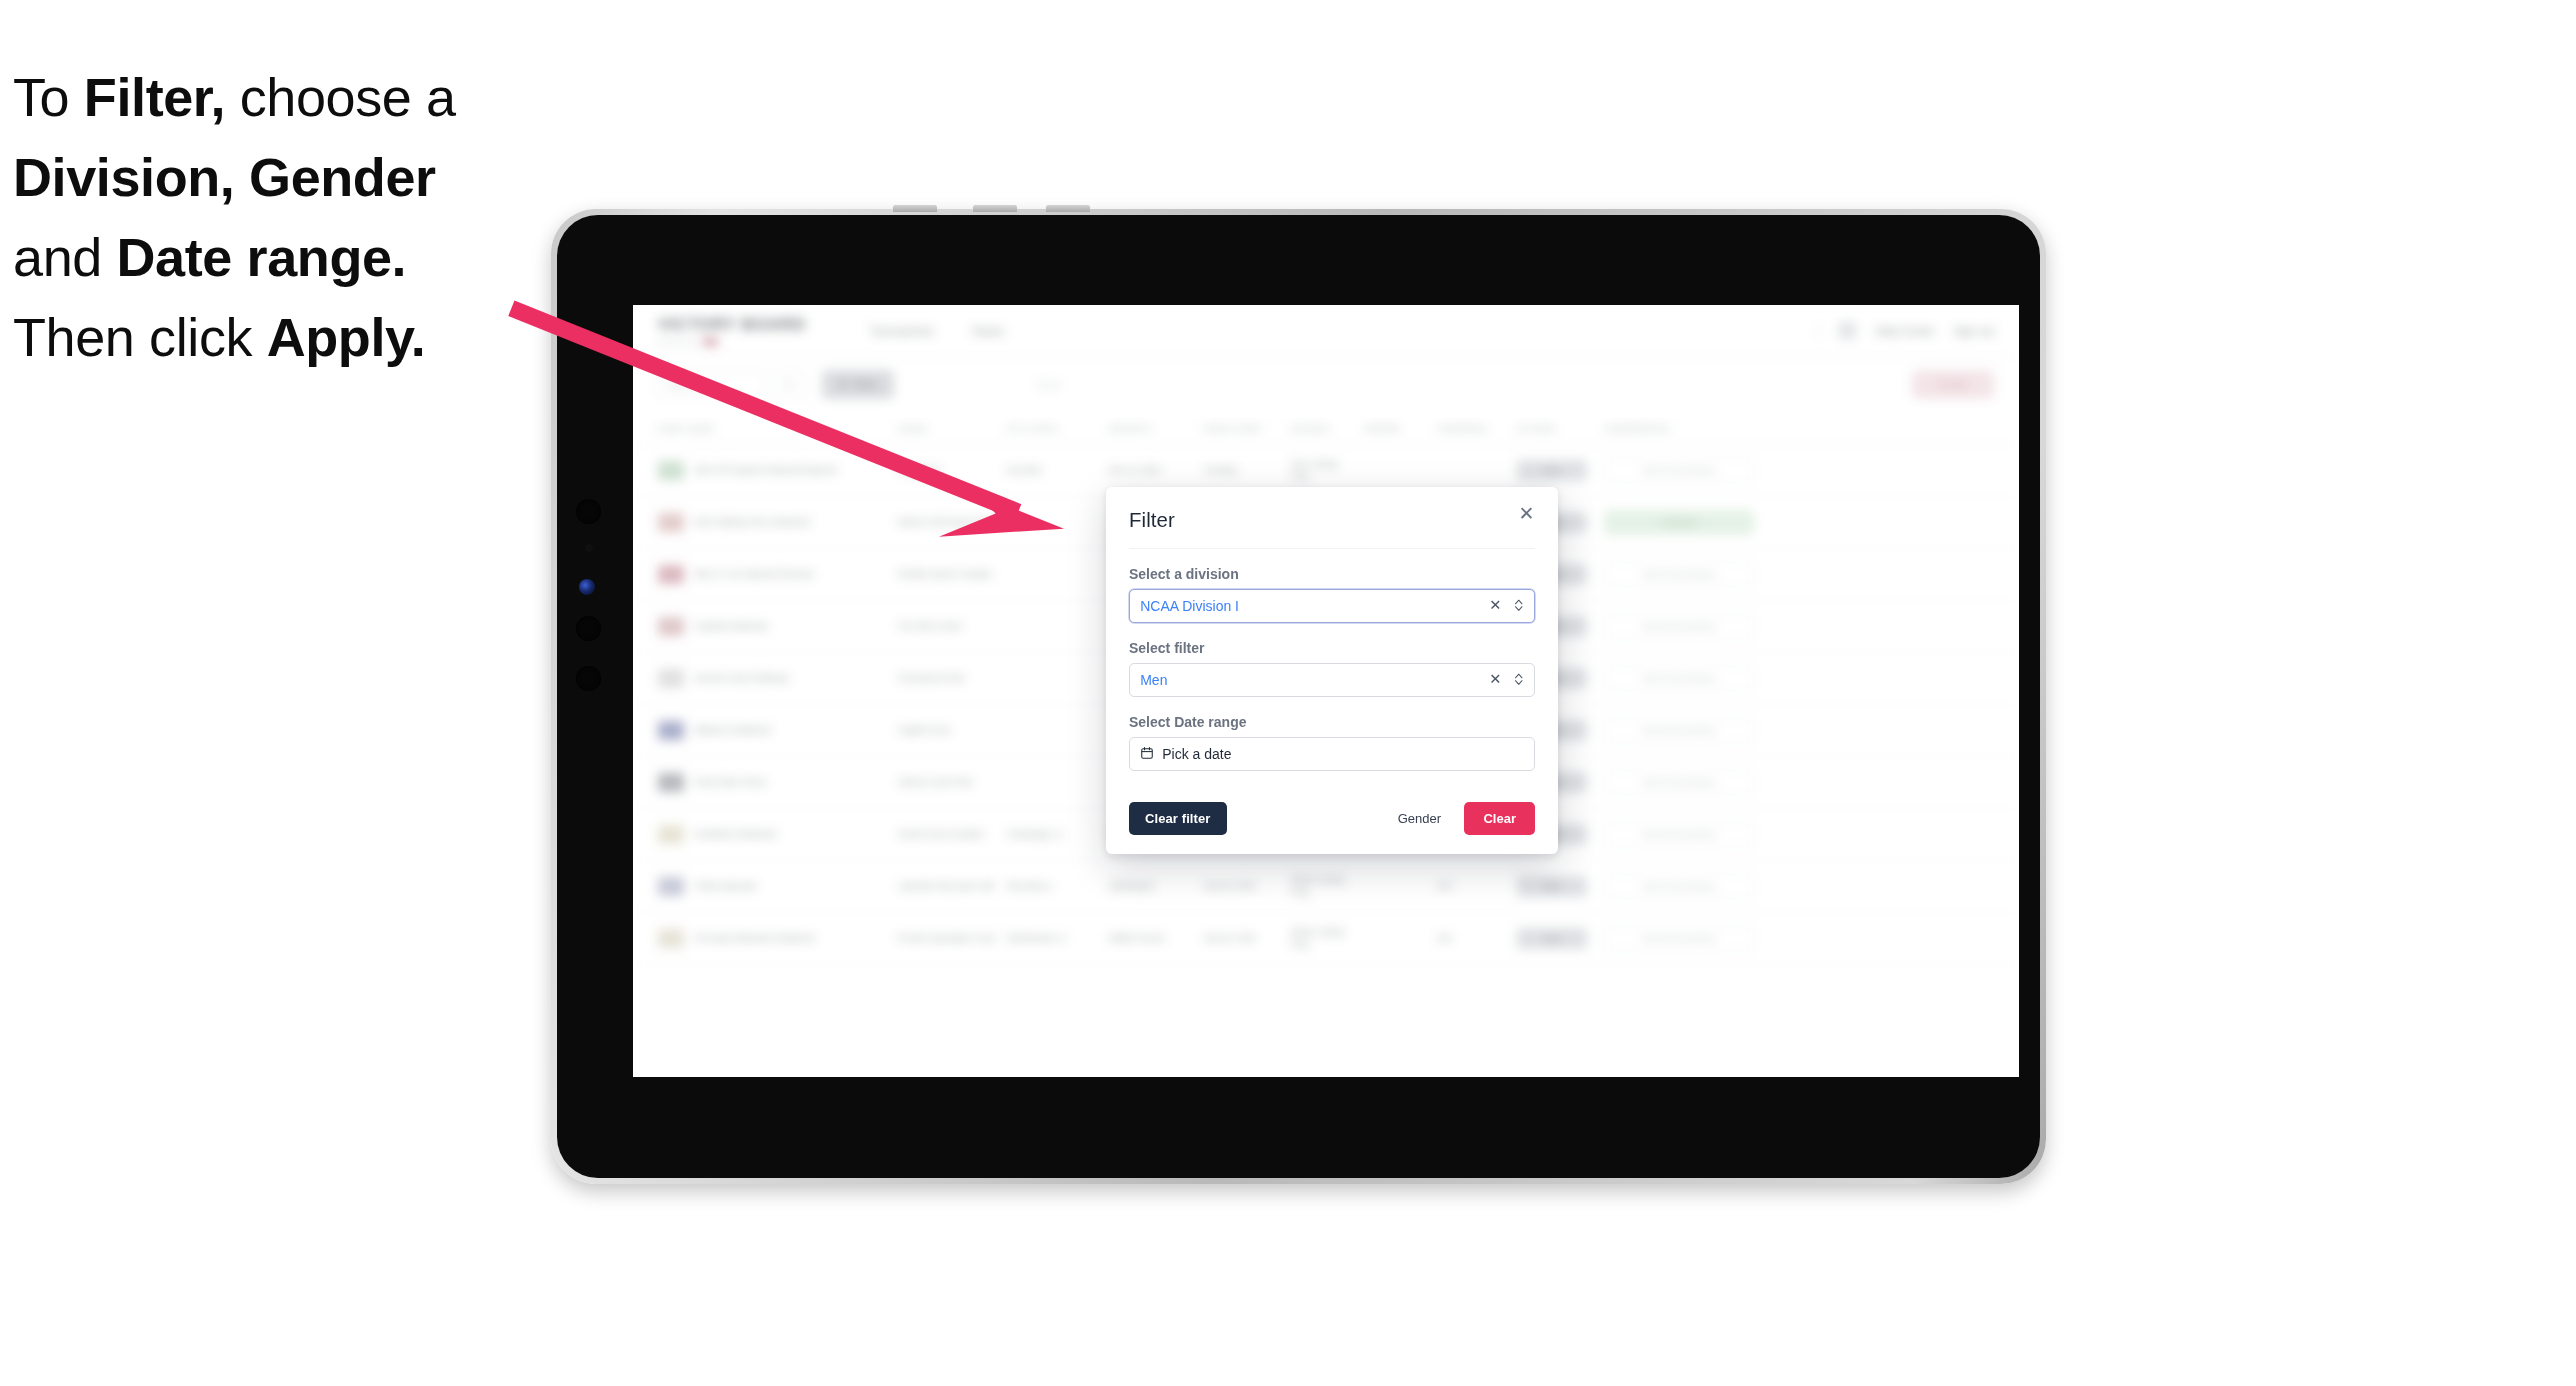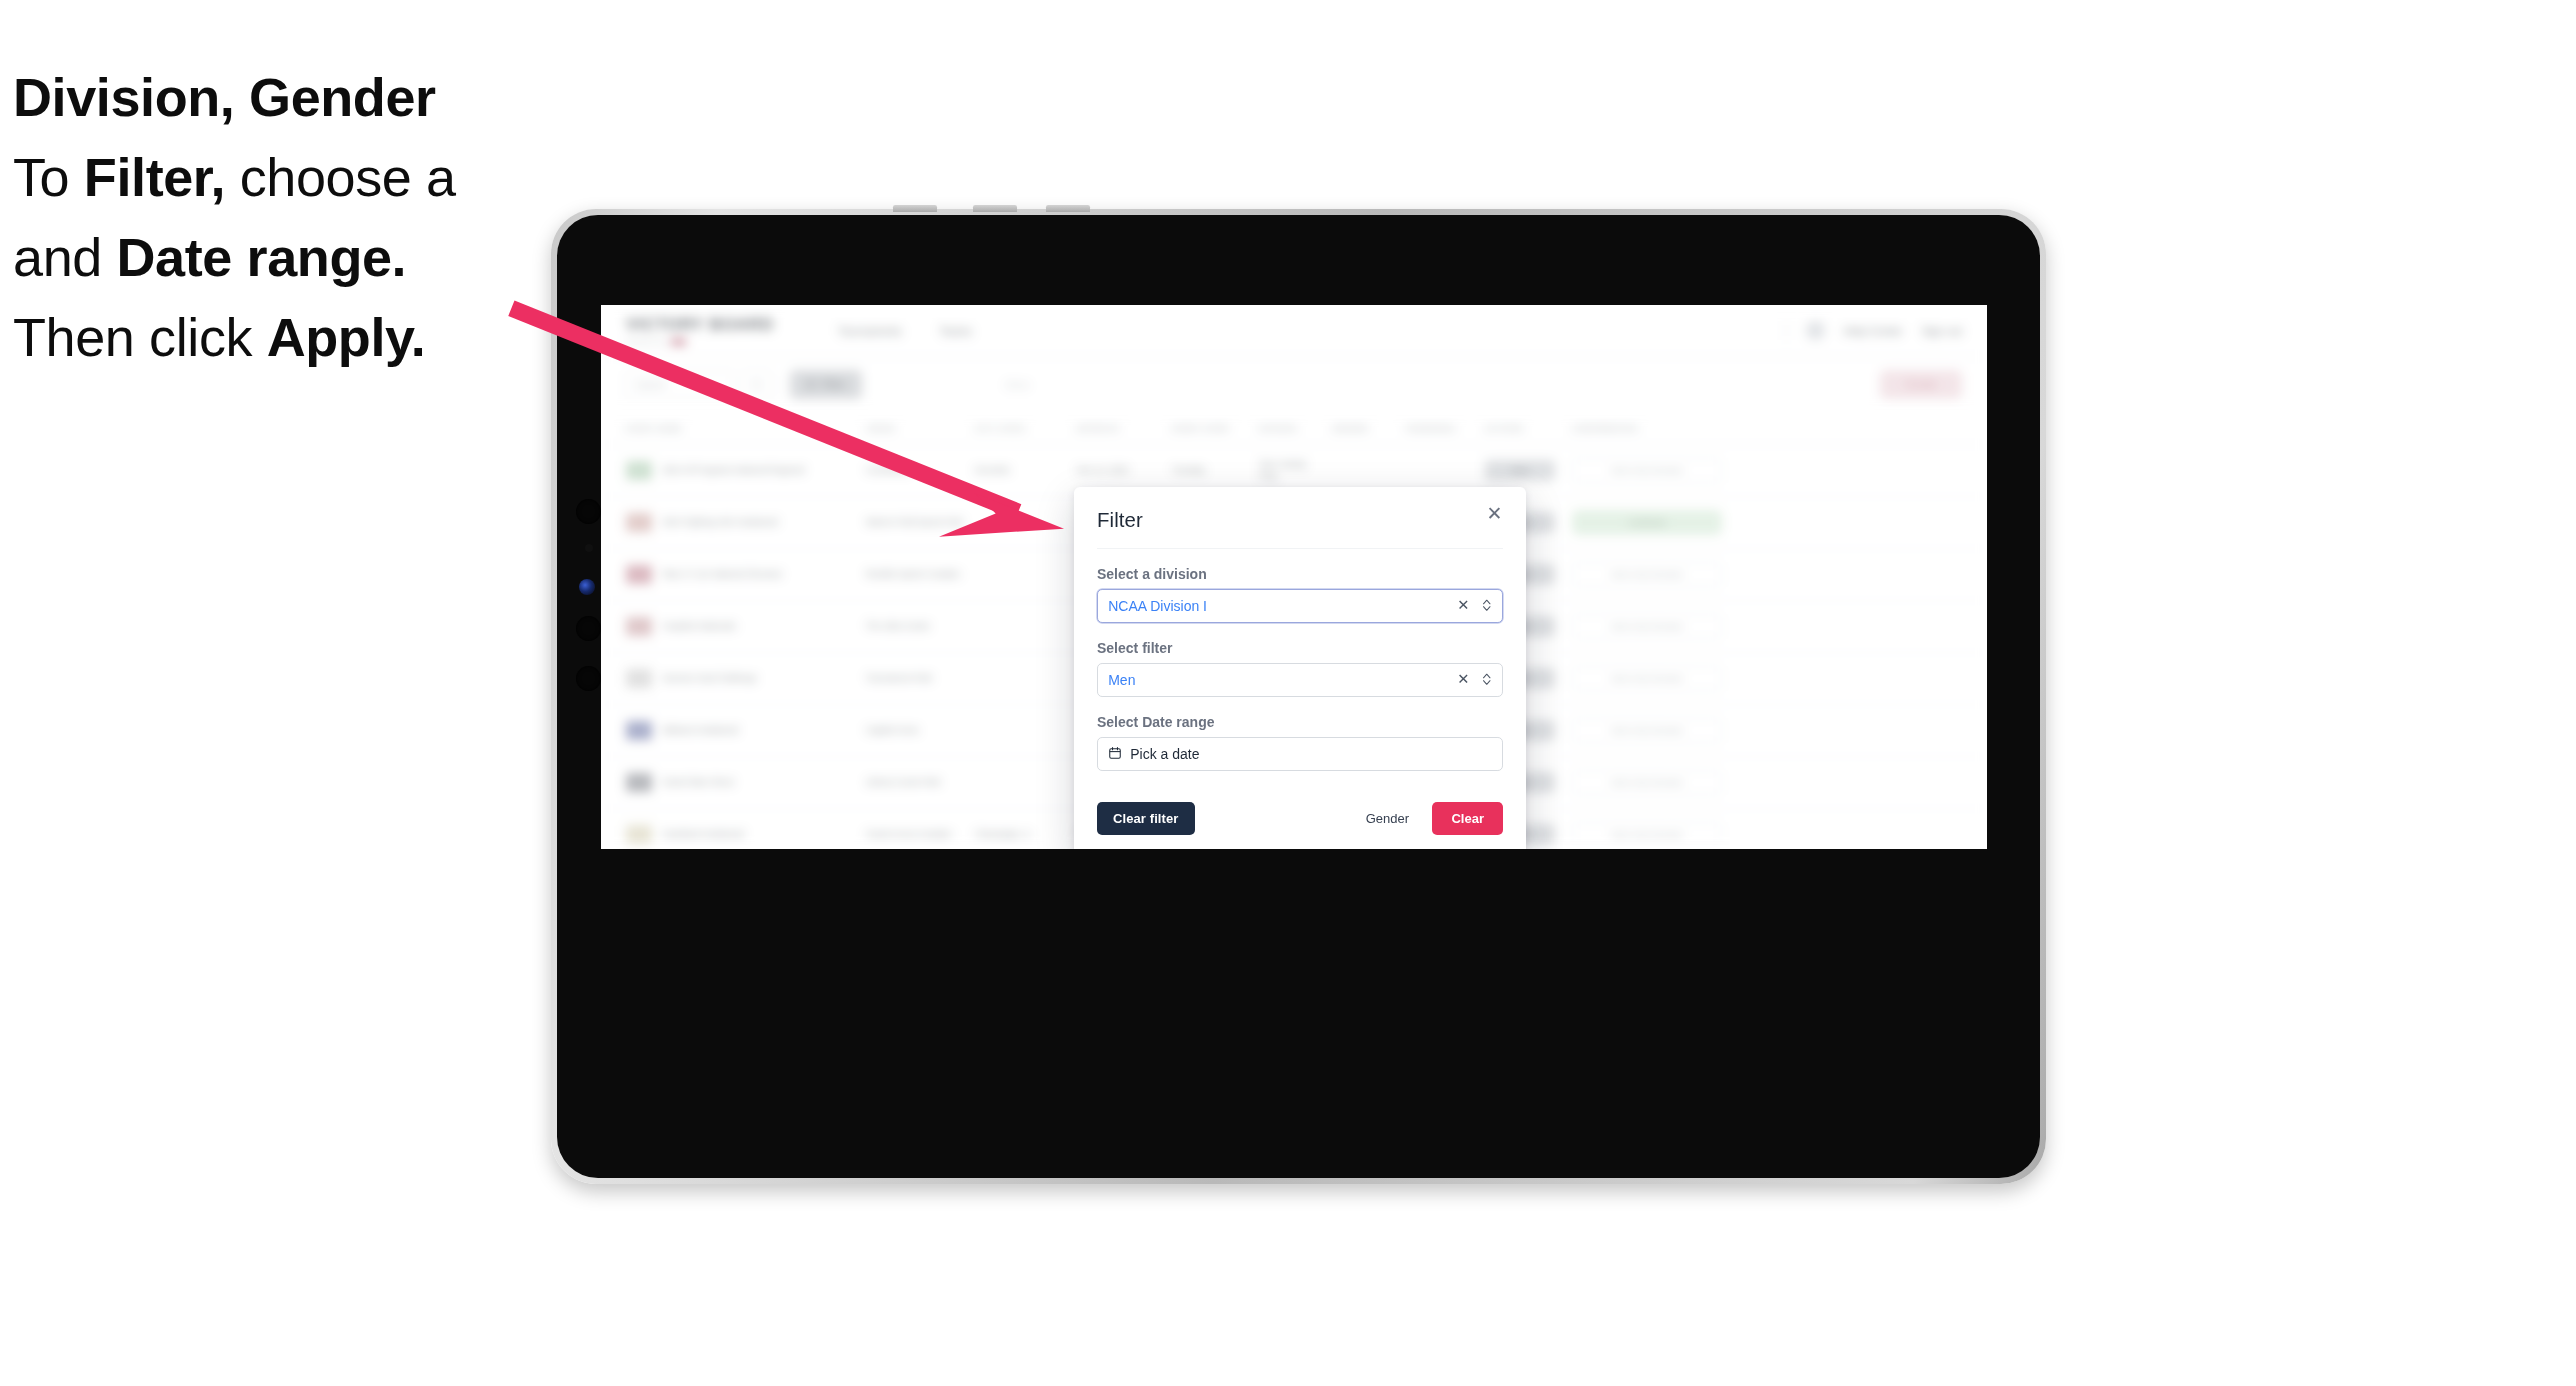--- a/index.html
+++ b/index.html
@@ -71,24 +71,24 @@
   .sensor.lens-big   { width: 25px; height: 25px; background: #060606; box-shadow: inset 0 0 4.4px #000; }
   .sensor.lens-small { width: 8px; height: 8px; background: #101010; }
   .sensor.lens-blue  {
     width: 16px; height: 16px;
     background: radial-gradient(circle at 38% 38%, #3b5fd4 0%, #162a6e 45%, #06060e 100%);
   }
 
   
   #screen {
     position: absolute;
-    left: 601px;
+    left: 633px;
     top: 305px;
     width: 1386px;
-    height: 544px;
+    height: 772px;
     background: #ffffff;
     overflow: hidden;
   }
   
   #app-blur {
     position: absolute;
     inset: 0;
     filter: blur(5.1px) saturate(.55);
     opacity: .62;
   }
@@ -220,24 +220,24 @@
   
   #arrow { position:absolute; left:0; top:0; width:2576px; height:1386px; pointer-events:none; }
 </style>
 </head>
 <body>
 
 <div id="stage">
 
   <div id="caption">
     <div>
+      <span>To </span><span class="b">Filter,</span><span> choose a</span>
+    </div>
+    <div>
       <span class="b">Division, Gender</span>
-    </div>
-    <div>
-      <span>To </span><span class="b">Filter,</span><span> choose a</span>
     </div>
     <div>
       <span>and </span><span class="b">Date range.</span>
     </div>
     <div>
       <span>Then click </span><span class="b">Apply.</span>
     </div>
   </div>
 
   <div id="tablet">

